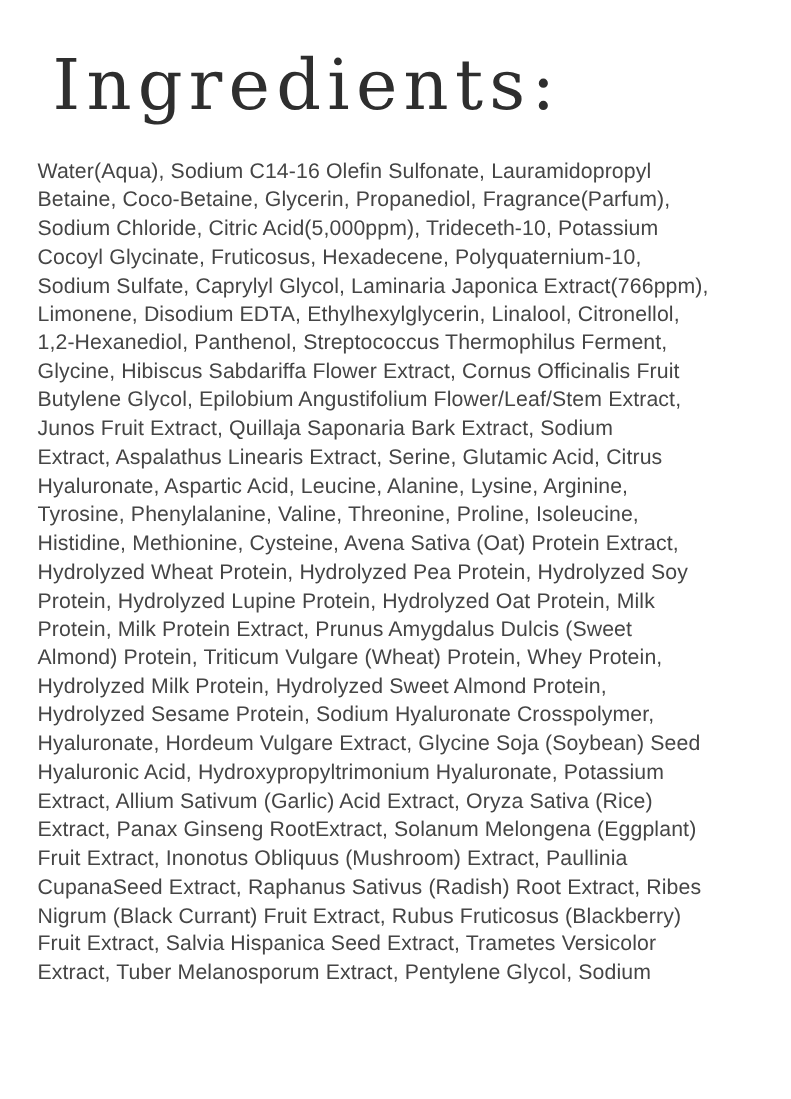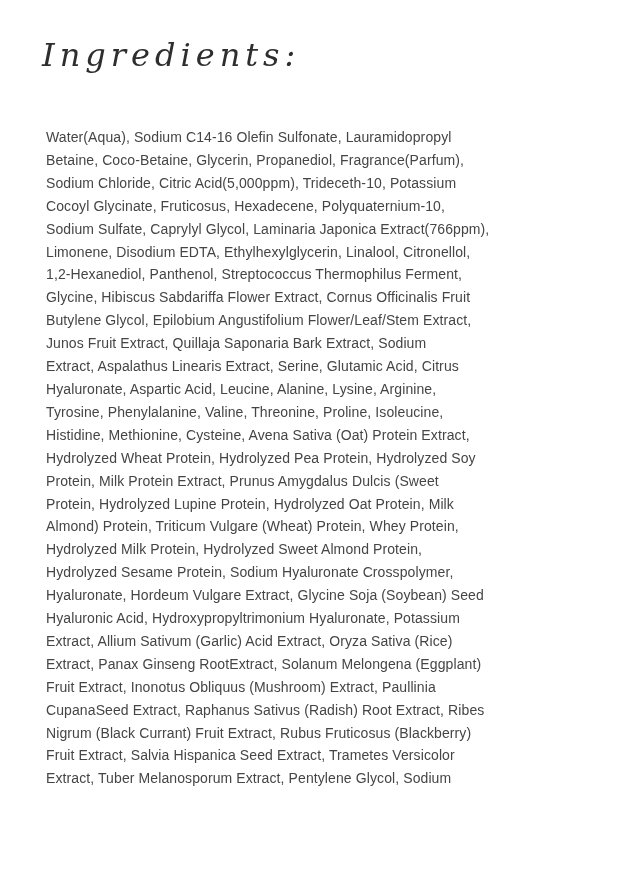--- a/index.html
+++ b/index.html
@@ -10,34 +10,33 @@
     height: 879px;
     background: #ffffff;
     overflow: hidden;
     font-family: "Liberation Sans", sans-serif;
   }
   .heading {
     position: absolute;
     left: 42px;
     top: 36px;
     font-family: "DejaVu Serif", serif;
-    font-style: italic;
     font-weight: 400;
-    font-size: 32px;
+    font-size: 56px;
     letter-spacing: 5px;
     color: #2e2e2e;
     white-space: nowrap;
   }
   .ingredients {
     position: absolute;
-    left: 46px;
+    left: 30px;
     top: 126px;
     width: 570px;
     font-family: "Liberation Sans", sans-serif;
-    font-size: 14px;
+    font-size: 17px;
     line-height: 22.9px;
     color: #454545;
     letter-spacing: 0.1px;
   }
   .text-line {
     white-space: pre;
   }
 </style>
 </head>
 <body>
@@ -53,22 +52,22 @@
       <div class="text-line">Limonene, Disodium EDTA, Ethylhexylglycerin, Linalool, Citronellol,</div>
       <div class="text-line">1,2-Hexanediol, Panthenol, Streptococcus Thermophilus Ferment,</div>
       <div class="text-line">Glycine, Hibiscus Sabdariffa Flower Extract, Cornus Officinalis Fruit</div>
       <div class="text-line">Butylene Glycol, Epilobium Angustifolium Flower/Leaf/Stem Extract,</div>
       <div class="text-line">Junos Fruit Extract, Quillaja Saponaria Bark Extract, Sodium</div>
       <div class="text-line">Extract, Aspalathus Linearis Extract, Serine, Glutamic Acid, Citrus</div>
       <div class="text-line">Hyaluronate, Aspartic Acid, Leucine, Alanine, Lysine, Arginine,</div>
       <div class="text-line">Tyrosine, Phenylalanine, Valine, Threonine, Proline, Isoleucine,</div>
       <div class="text-line">Histidine, Methionine, Cysteine, Avena Sativa (Oat) Protein Extract,</div>
       <div class="text-line">Hydrolyzed Wheat Protein, Hydrolyzed Pea Protein, Hydrolyzed Soy</div>
+      <div class="text-line">Protein, Hydrolyzed Lupine Protein, Hydrolyzed Oat Protein, Milk</div>
       <div class="text-line">Protein, Milk Protein Extract, Prunus Amygdalus Dulcis (Sweet</div>
-      <div class="text-line">Protein, Hydrolyzed Lupine Protein, Hydrolyzed Oat Protein, Milk</div>
       <div class="text-line">Almond) Protein, Triticum Vulgare (Wheat) Protein, Whey Protein,</div>
       <div class="text-line">Hydrolyzed Milk Protein, Hydrolyzed Sweet Almond Protein,</div>
       <div class="text-line">Hydrolyzed Sesame Protein, Sodium Hyaluronate Crosspolymer,</div>
       <div class="text-line">Hyaluronate, Hordeum Vulgare Extract, Glycine Soja (Soybean) Seed</div>
       <div class="text-line">Hyaluronic Acid, Hydroxypropyltrimonium Hyaluronate, Potassium</div>
       <div class="text-line">Extract, Allium Sativum (Garlic) Acid Extract, Oryza Sativa (Rice)</div>
       <div class="text-line">Extract, Panax Ginseng RootExtract, Solanum Melongena (Eggplant)</div>
       <div class="text-line">Fruit Extract, Inonotus Obliquus (Mushroom) Extract, Paullinia</div>
       <div class="text-line">CupanaSeed Extract, Raphanus Sativus (Radish) Root Extract, Ribes</div>
       <div class="text-line">Nigrum (Black Currant) Fruit Extract, Rubus Fruticosus (Blackberry)</div>

